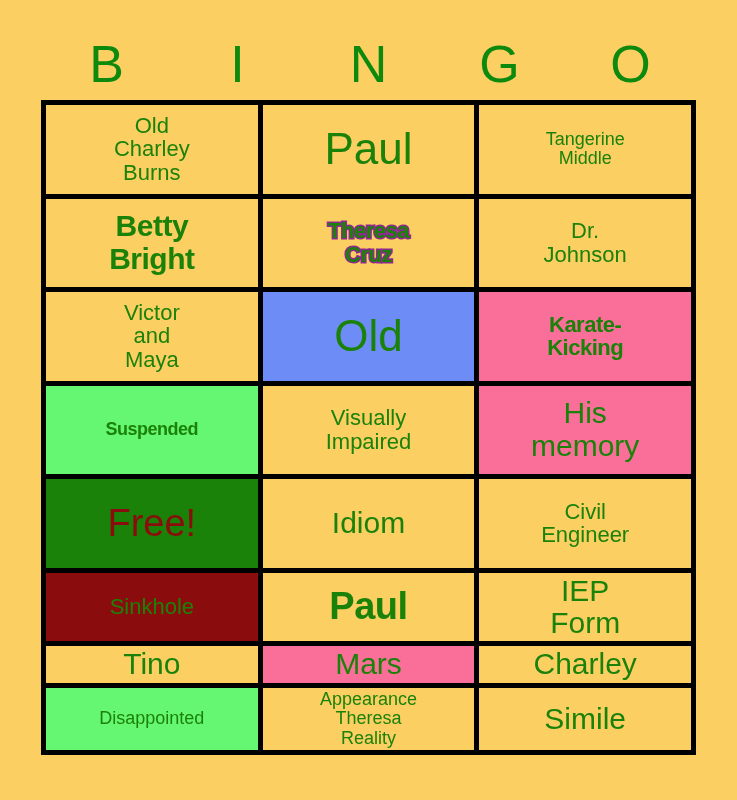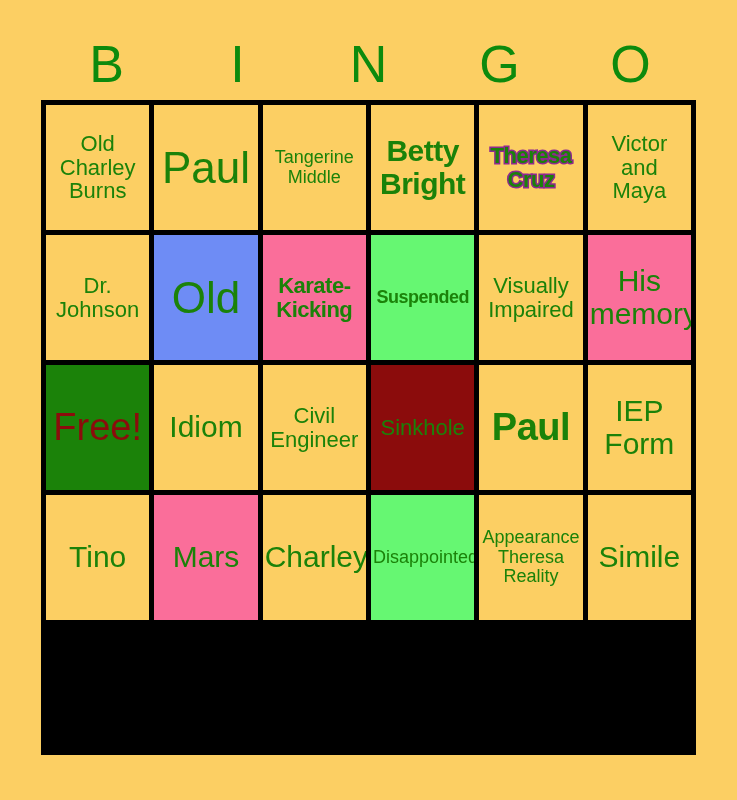--- a/index.html
+++ b/index.html
@@ -42,21 +42,21 @@
     line-height: 1;
     font-family: "Liberation Sans", sans-serif;
   }
   #grid {
     width: 655px;
     height: 655px;
     box-sizing: border-box;
     border: 5px solid #000000;
     background: #000000;
     display: grid;
-    grid-template-columns: repeat(6, 1fr);
+    grid-template-columns: repeat(3, 1fr);
     grid-template-rows: repeat(5, 1fr);
     gap: 5px;
   }
   .cell {
     position: relative;
     overflow: hidden;
     display: flex;
     align-items: center;
     justify-content: center;
     text-align: center;
@@ -124,28 +124,28 @@
       </div>
       <div class="cell bg-tan">
         <span class="cell-text t-md bold cond">Betty
 Bright</span>
       </div>
       <div class="cell bg-tan">
         <span class="cell-text t-sm bold cond outline-purple">Theresa
 Cruz</span>
       </div>
       <div class="cell bg-tan">
+        <span class="cell-text t-sm">Dr.
+Johnson</span>
+      </div>
+      <div class="cell bg-tan">
         <span class="cell-text t-sm">Victor
 and
 Maya</span>
       </div>
-      <div class="cell bg-tan">
-        <span class="cell-text t-sm">Dr.
-Johnson</span>
-      </div>
       <div class="cell bg-blue">
         <span class="cell-text t-xl">Old</span>
       </div>
       <div class="cell bg-pink">
         <span class="cell-text t-sm bold cond">Karate-
 Kicking</span>
       </div>
       <div class="cell bg-green">
         <span class="cell-text t-xs bold cond">Suspended</span>
       </div>

